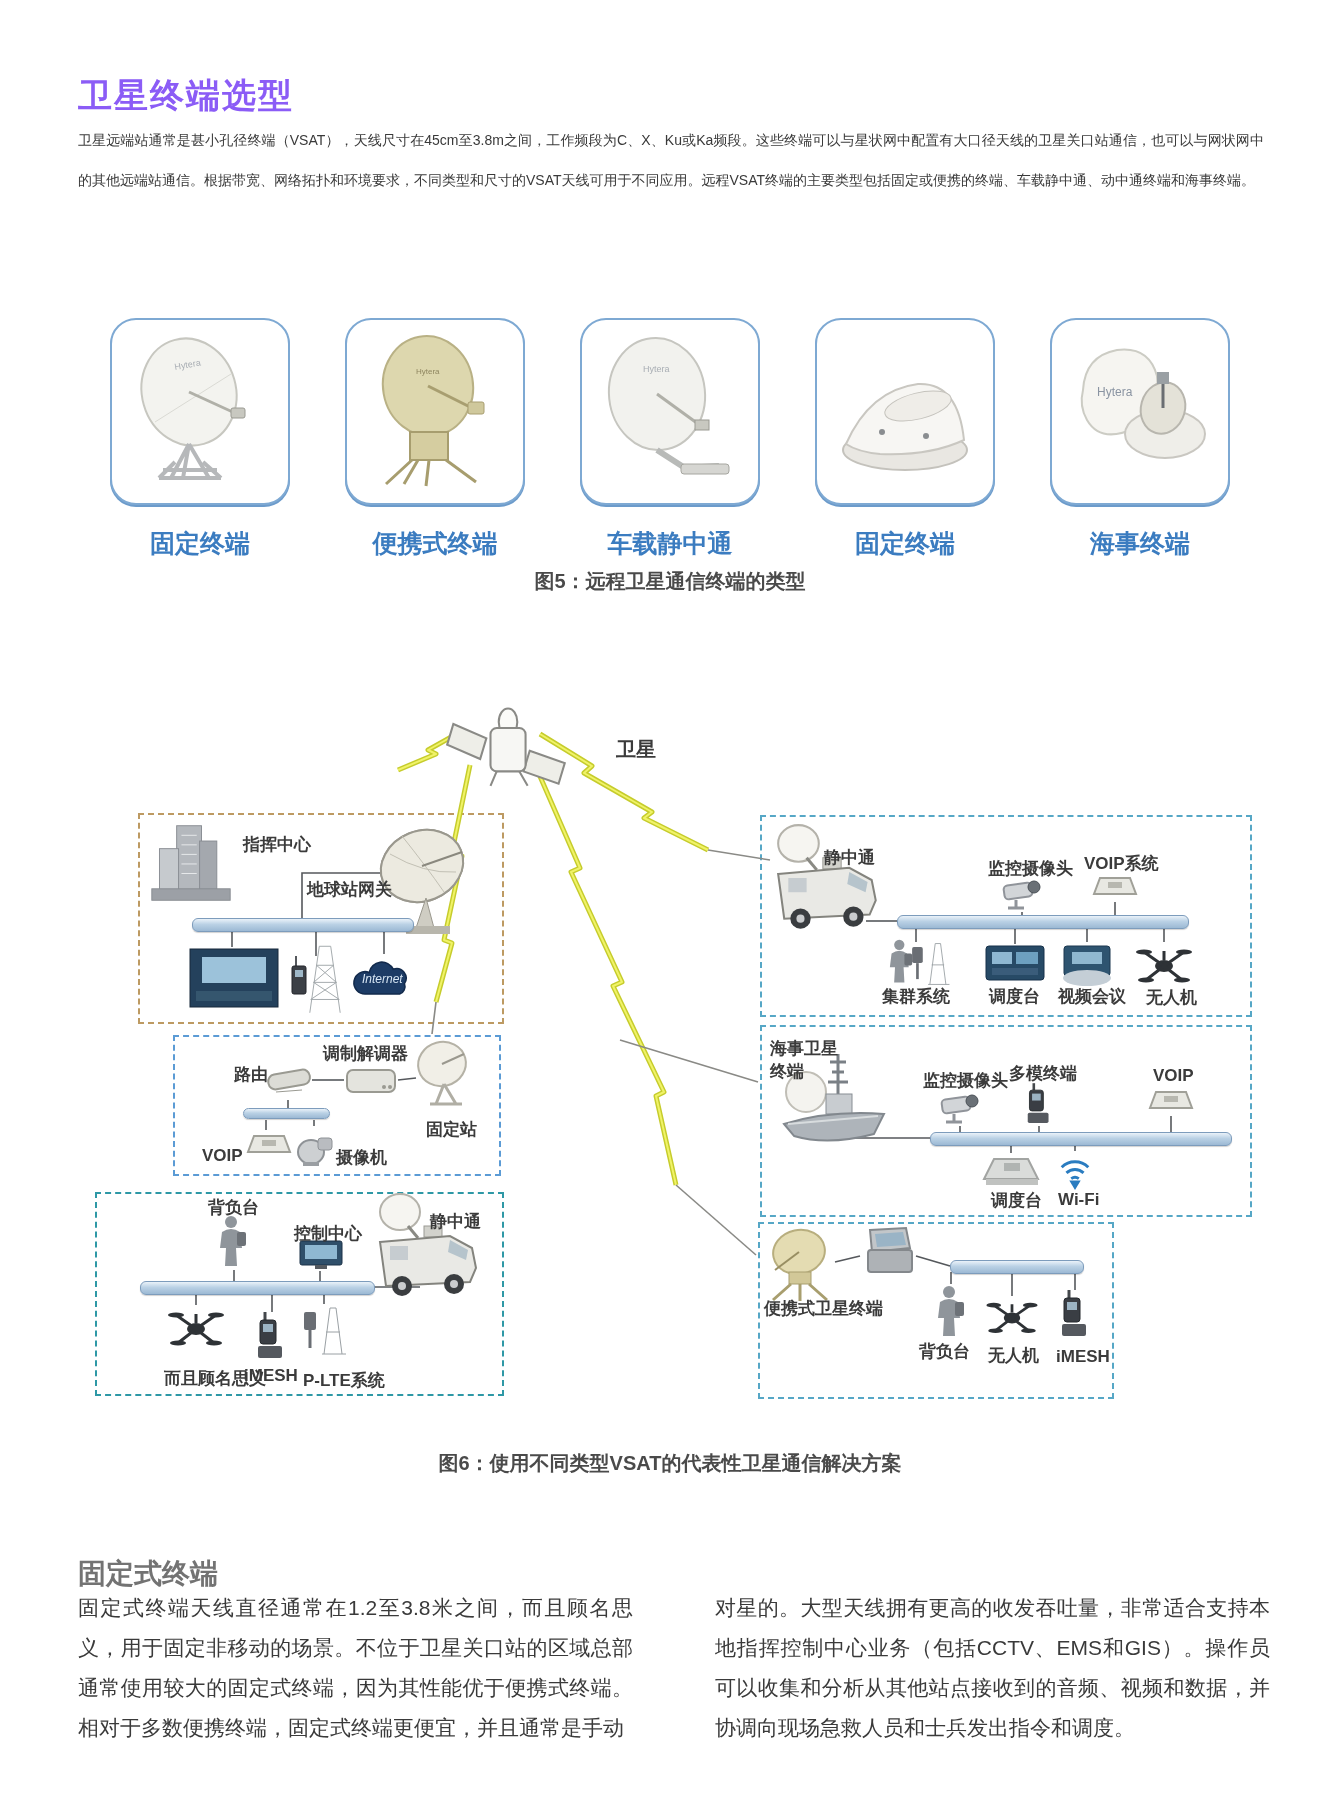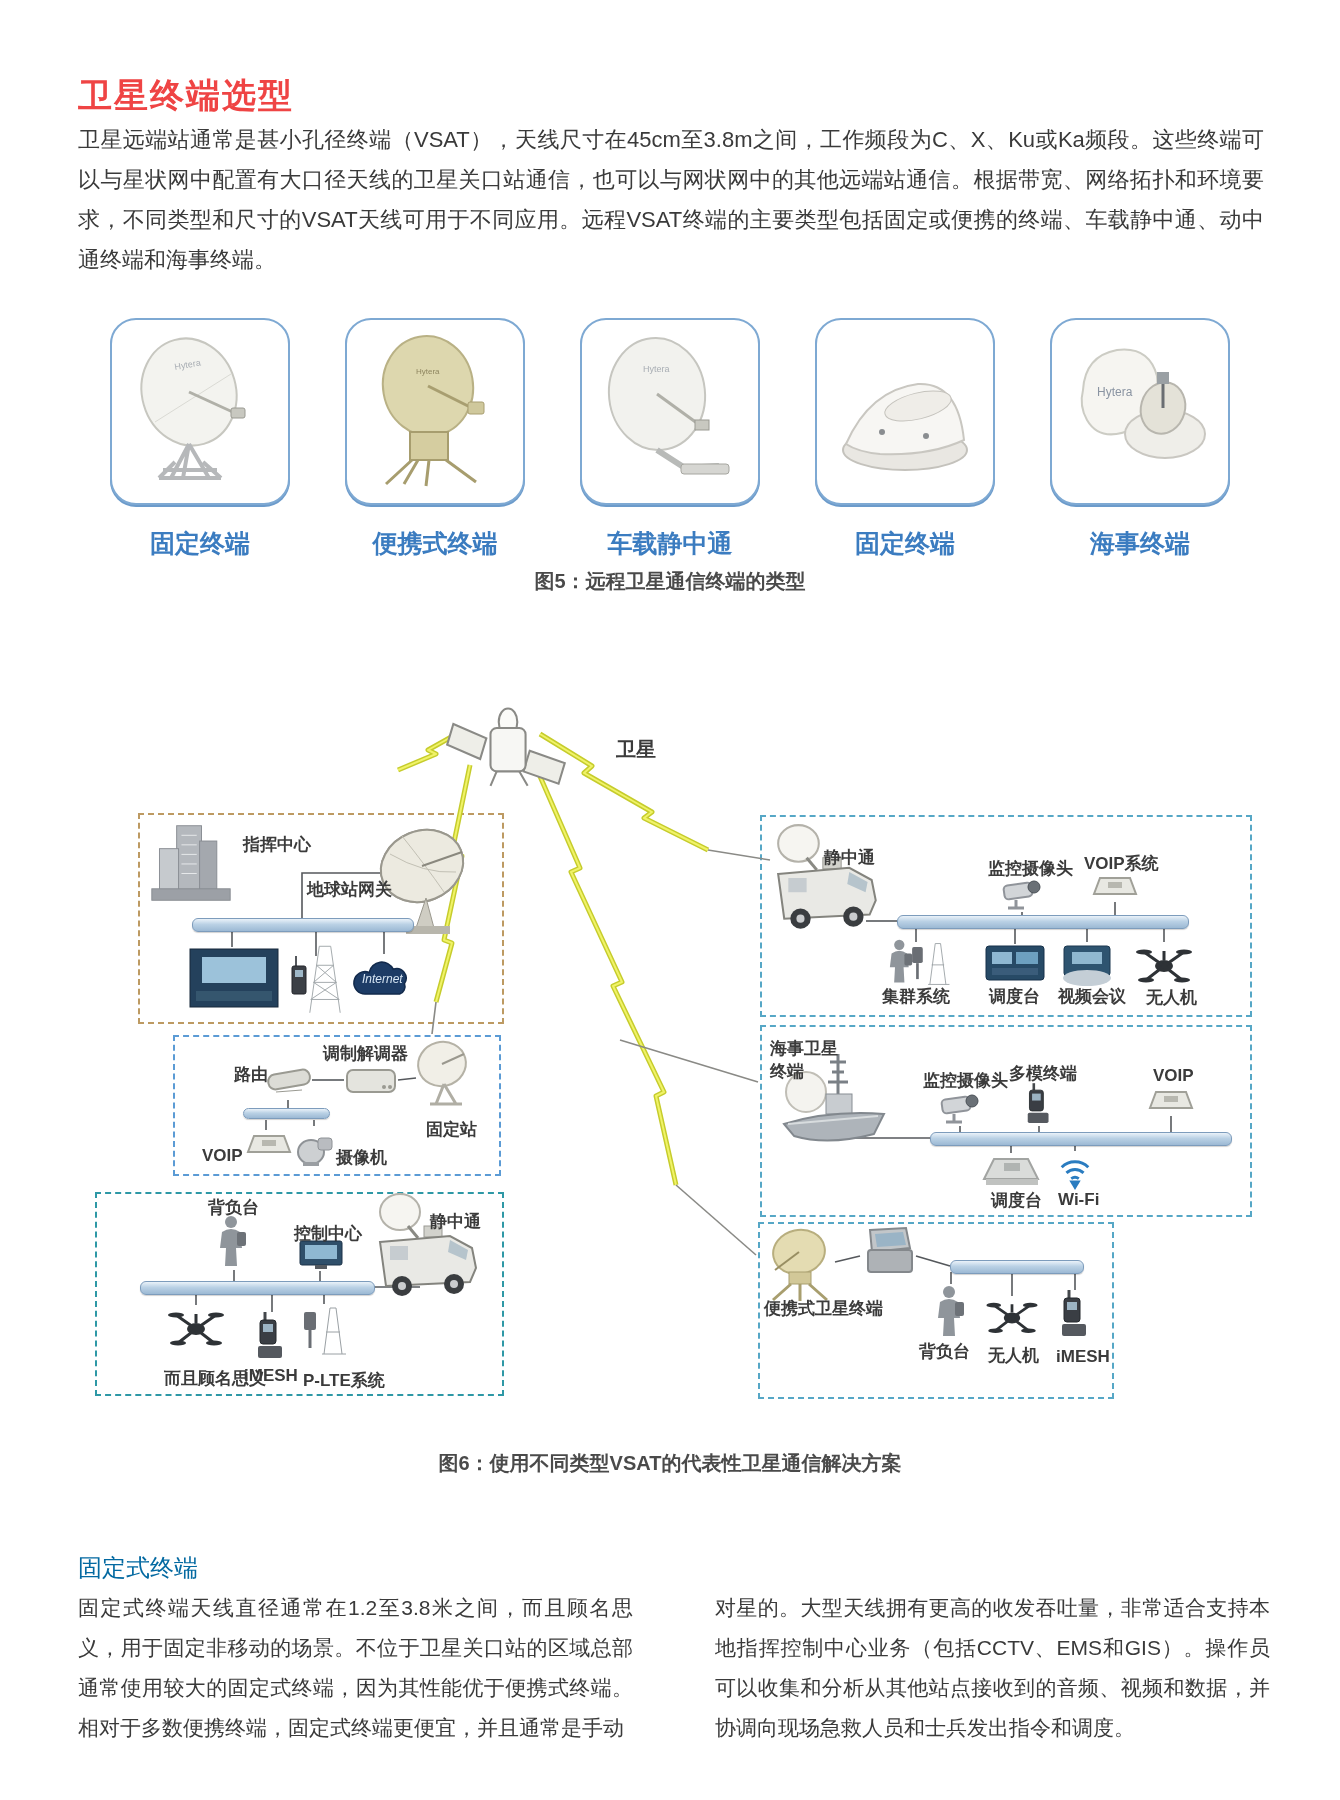--- a/index.html
+++ b/index.html
@@ -1,19 +1,19 @@
 <!DOCTYPE html>
 <html><head>
 <meta charset="utf-8">
 <style>
   html,body{margin:0;padding:0;background:#ffffff;}
   #page{position:relative;width:1340px;height:1800px;background:#ffffff;overflow:hidden;
         font-family:"Liberation Sans","DejaVu Sans",sans-serif;color:#3c3c3c;}
-  #title{position:absolute;left:78px;top:50px;font-size:34px;font-weight:700;color:#ef4444;letter-spacing:2px;}
-  #intro{position:absolute;left:78px;top:120px;width:1186px;font-size:22px;line-height:40px;
+  #title{position:absolute;left:78px;top:50px;font-size:34px;font-weight:700;color:#8b5cf6;letter-spacing:2px;}
+  #intro{position:absolute;left:78px;top:120px;width:1186px;font-size:14px;line-height:40px;
          color:#3a3a3a;text-align:justify;margin:0;}
   
   #cards{position:absolute;left:0;top:318px;width:1340px;display:flex;justify-content:center;gap:55px;}
   .unit{width:180px;display:flex;flex-direction:column;align-items:center;}
   .card{width:176px;height:183px;border:2px solid #7ea9d3;border-radius:26px;background:#fff;
         box-shadow:0 2px 0 #6c9bcb;display:flex;align-items:center;justify-content:center;}
   .cimg{width:150px;height:160px;}
   .card-label{margin-top:22px;font-size:25px;font-weight:700;color:#3b7cc0;text-align:center;}
   .figcap{position:absolute;left:0;width:1340px;text-align:center;font-size:20px;font-weight:700;color:#4a4a4a;}
   #cap5{top:568px;}
@@ -21,21 +21,21 @@
   
   #diagram{position:absolute;left:0;top:610px;width:1340px;height:805px;}
   .dbox{position:absolute;border:2px dashed;z-index:1;}
   #overlay{position:absolute;left:0;top:0;width:1340px;height:805px;z-index:2;}
   .icon{position:absolute;z-index:3;}
   .bus{position:absolute;z-index:3;height:12px;border-radius:6px;border:1px solid #7d9cbc;
        background:linear-gradient(180deg,#eaf2f9 0%,#bad1e5 45%,#9cb9d4 100%);box-shadow:0 1px 1px rgba(0,0,0,.18);}
   .lbl{position:absolute;z-index:4;font-size:17px;font-weight:600;color:#3b3b3b;white-space:nowrap;}
   .lbl-sm{position:absolute;z-index:4;font-size:12px;font-style:italic;color:#d8e7f5;white-space:nowrap;}
   
-  #heading2{position:absolute;left:78px;top:1532px;font-size:24px;font-weight:400;color:#0369a1;}
+  #heading2{position:absolute;left:78px;top:1532px;font-size:28px;font-weight:700;color:#737373;}
   #cols{position:absolute;left:78px;top:1588px;width:1192px;display:flex;gap:82px;}
   #cols p{flex:1 1 0;margin:0;font-size:21px;line-height:40px;color:#3a3a3a;text-align:justify;}
 </style>
 </head>
 <body>
 
 <svg width="0" height="0" style="position:absolute" aria-hidden="true">
 <defs>
   <symbol id="s-sat" viewBox="0 0 120 95">
     <polygon points="8,30 40,44 34,64 2,50" fill="#eeeee8" stroke="#8a8a86" stroke-width="2"></polygon>

